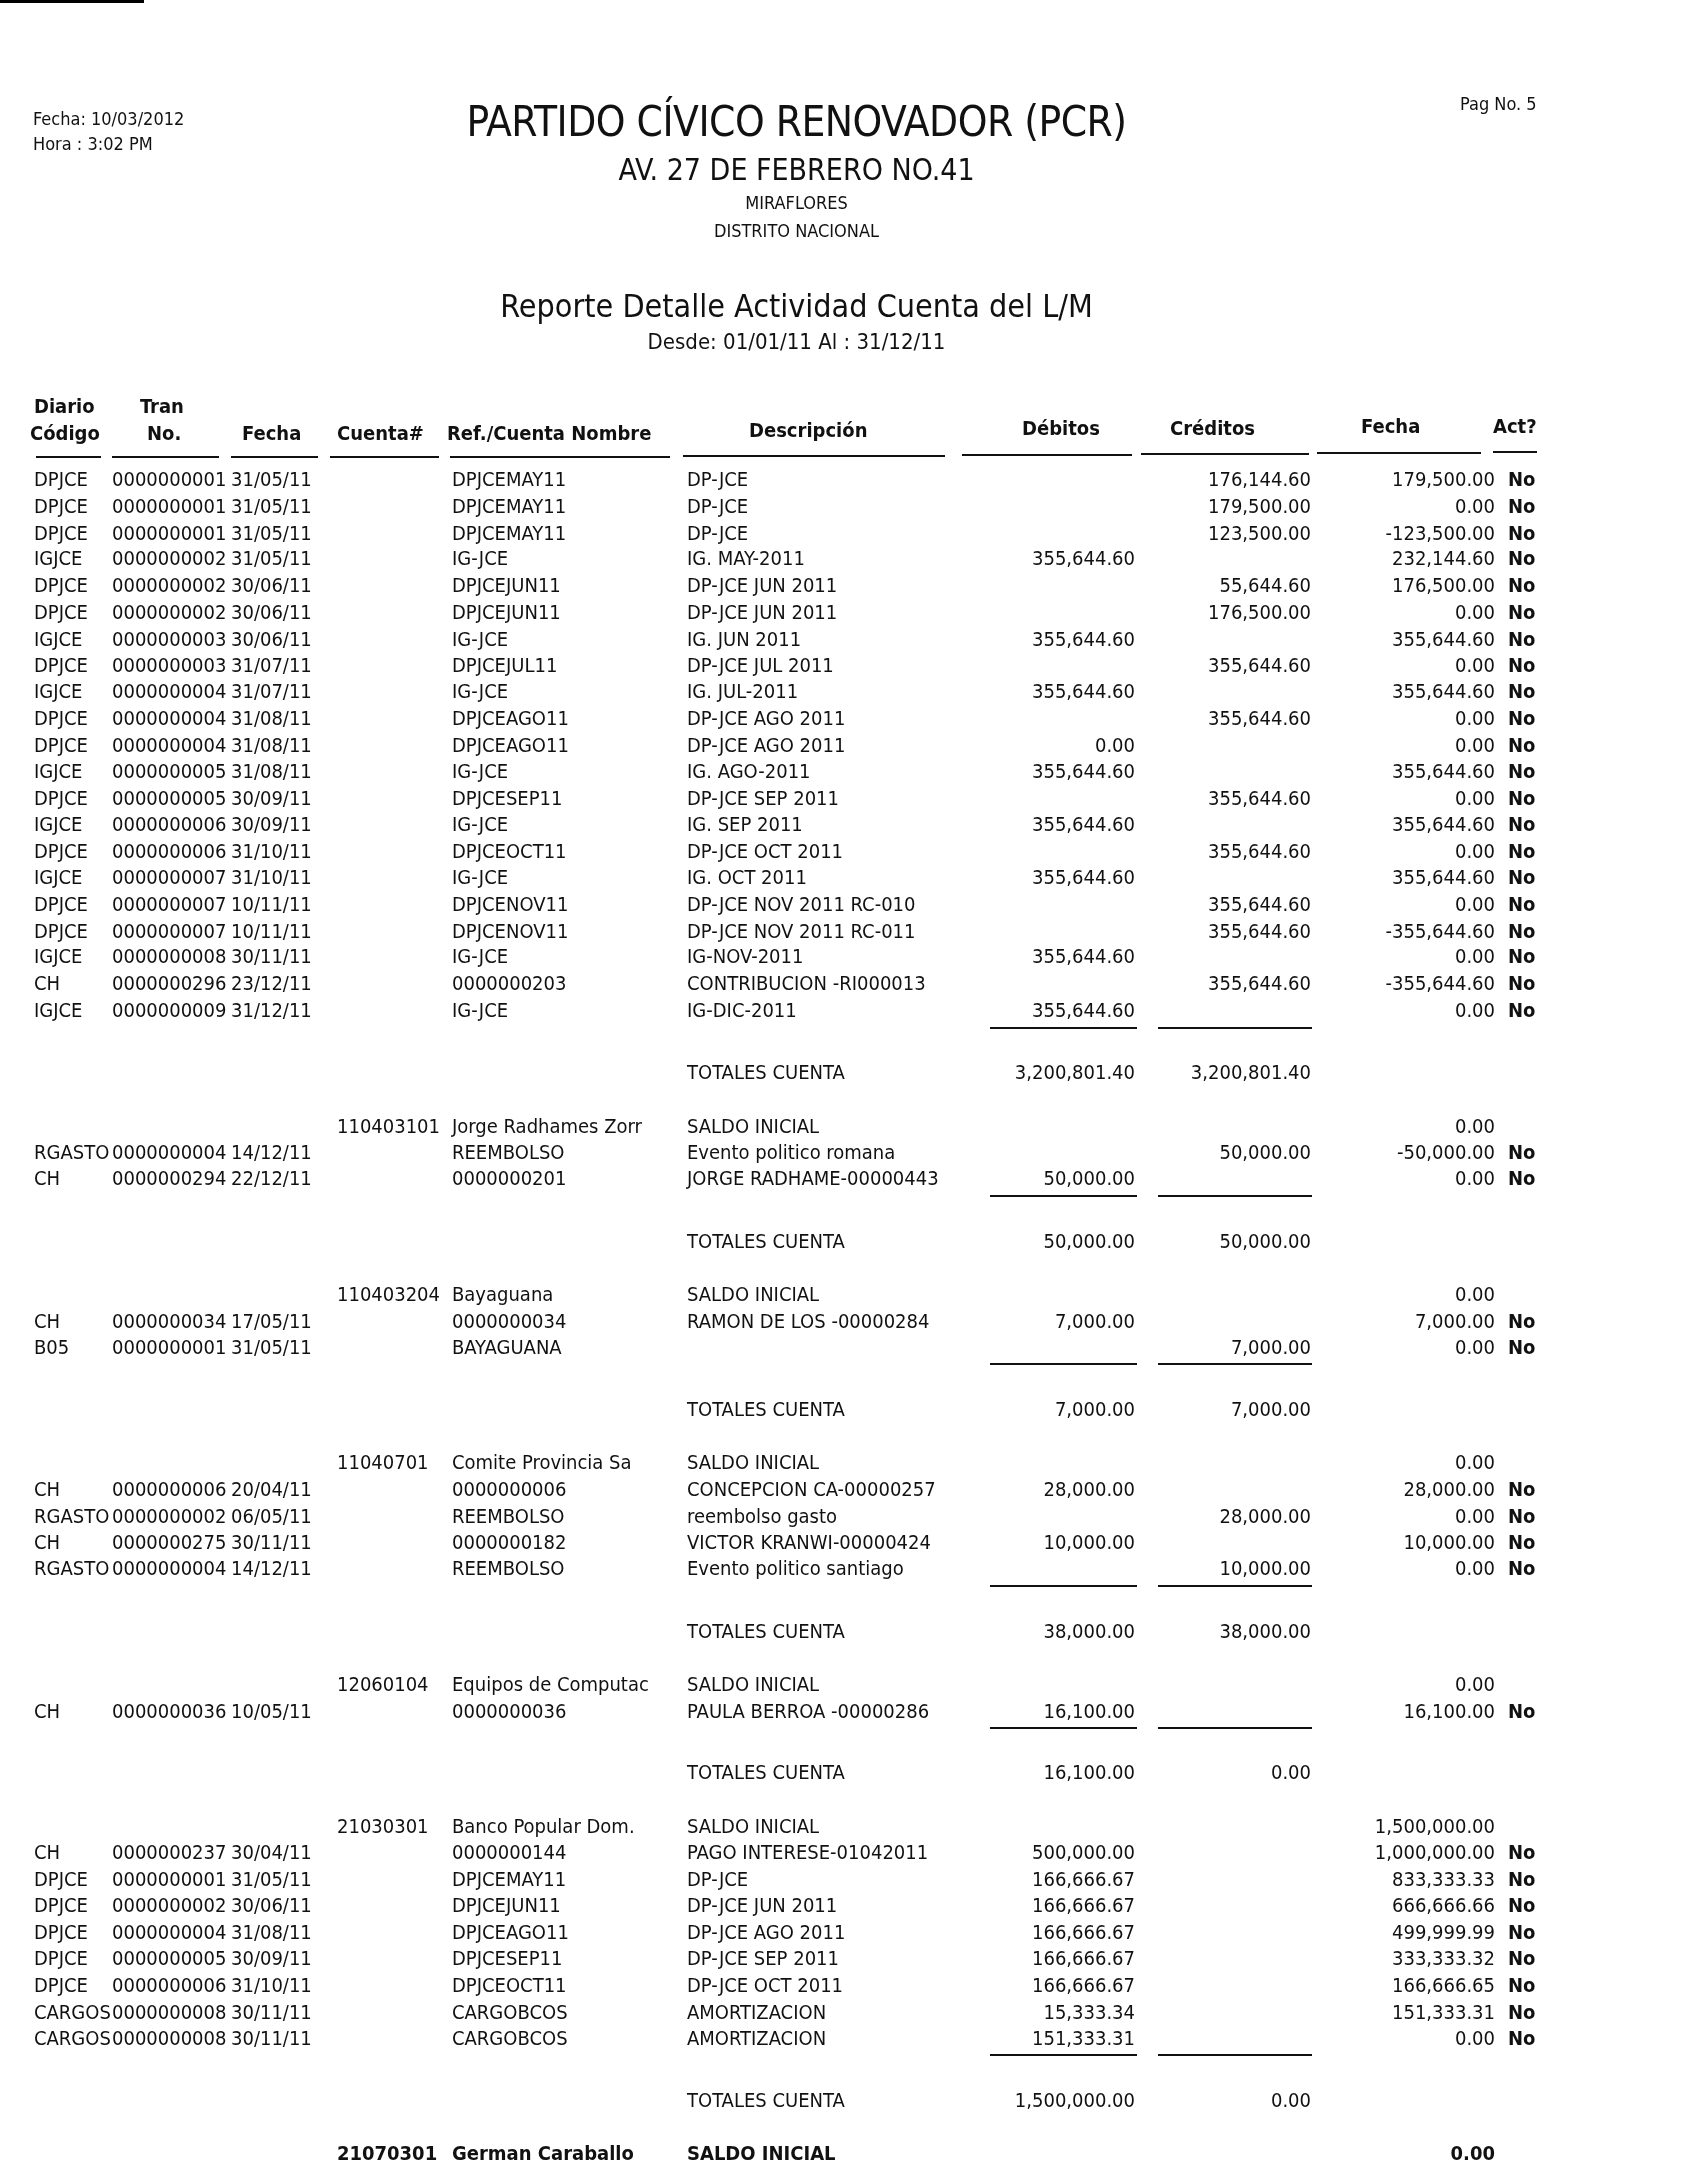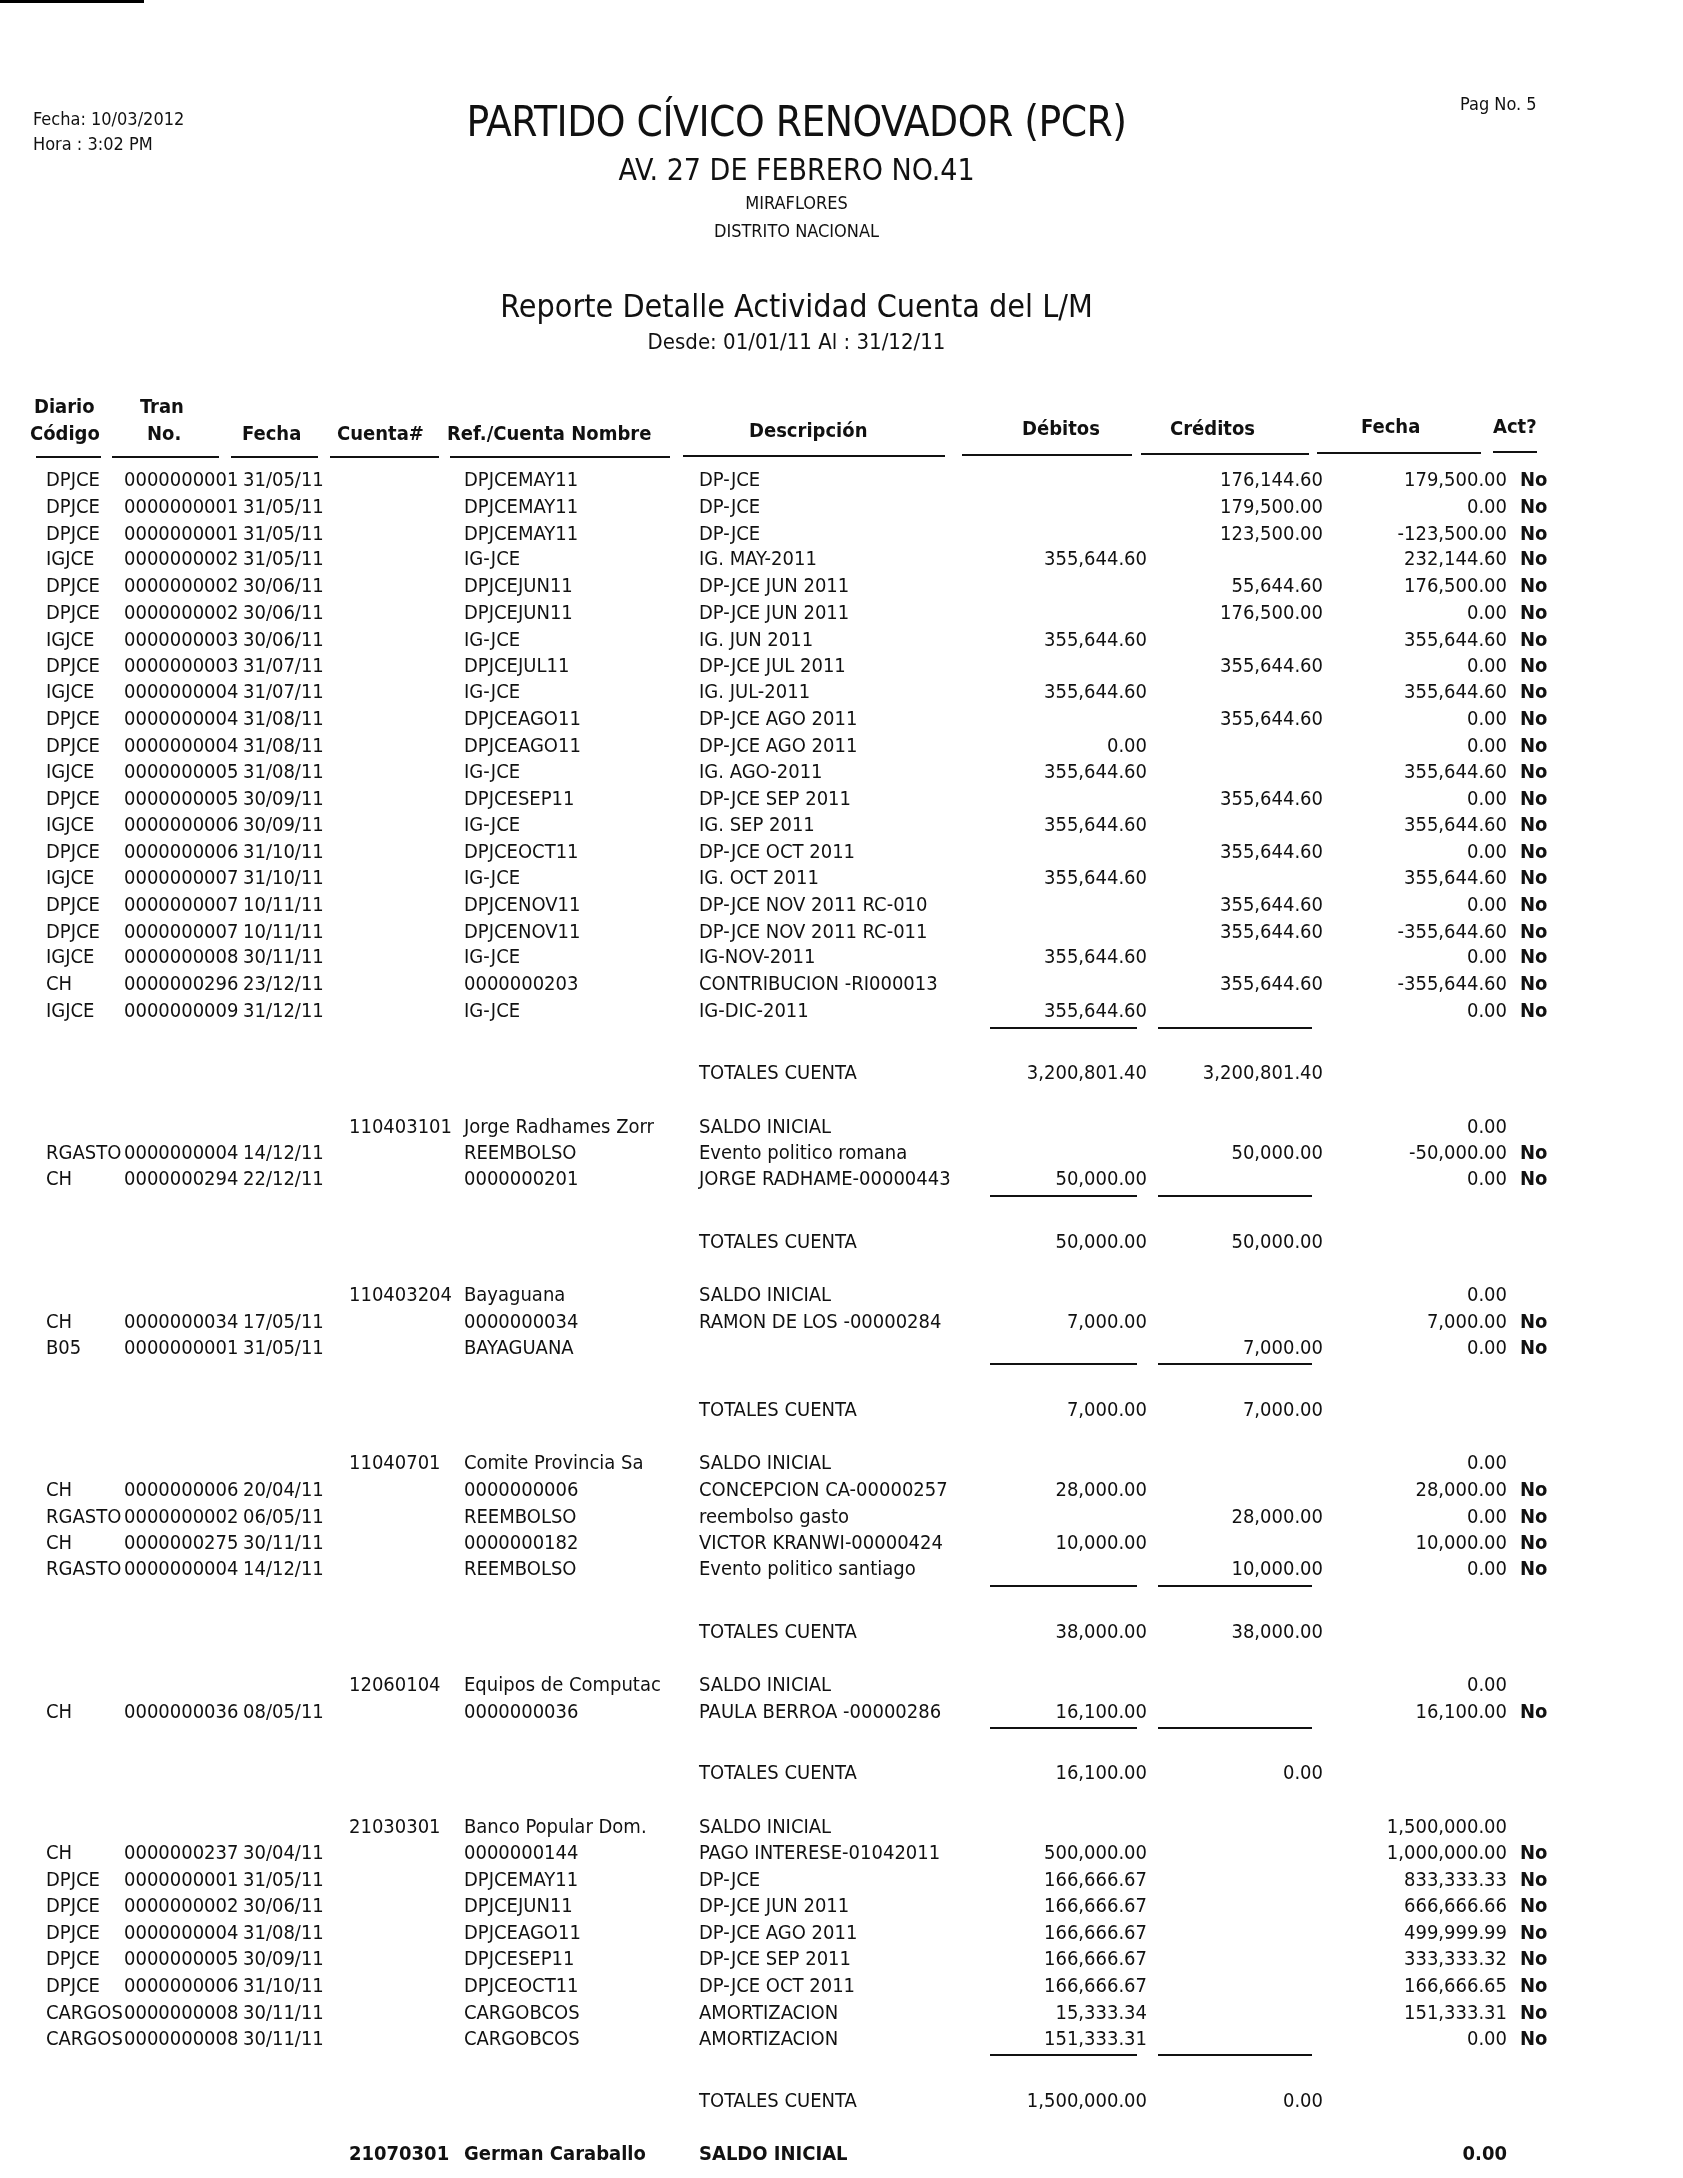--- a/index.html
+++ b/index.html
@@ -15,21 +15,21 @@
   .h-org { top: 97px; font-size: 42px; letter-spacing: -0.5px; left: -45px; }
   .h-addr { top: 152px; font-size: 30px; left: -45px; }
   .h-city { top: 192px; font-size: 18px; left: -45px; }
   .h-dist { top: 220px; font-size: 18px; left: -45px; }
   .h-title { top: 287px; font-size: 32px; left: -45px; }
   .h-range { top: 329px; font-size: 22px; left: -45px; }
 
   .colhead { position: absolute; font-weight: bold; font-size: 20px; white-space: nowrap; }
   .ul { position: absolute; height: 2px; background: #111; }
 
-  .row { position: absolute; left: 12px; width: 1439px; height: 26px; font-size: 20px; white-space: nowrap; }
+  .row { position: absolute; left: 0; width: 1439px; height: 26px; font-size: 20px; white-space: nowrap; }
   .c { position: absolute; top: 0; }
   .c-dia { left: 34px; }
   .c-tran { left: 112px; }
   .c-fecha { left: 231px; }
   .c-cta { left: 337px; }
   .c-ref { left: 452px; }
   .c-desc { left: 687px; text-align: right; }
   .c-deb { left: 980px; width: 155px; text-align: right; }
   .c-cre { left: 1158px; width: 153px; text-align: right; }
   .c-sal { left: 1327px; width: 168px; text-align: right; }
@@ -448,21 +448,21 @@
     </div>
     <div class="row" style="top: 1672px;">
       <span class="c c-cta">12060104</span>
       <span class="c c-ref">Equipos de Computac</span>
       <span class="c c-desc">SALDO INICIAL</span>
       <span class="c c-sal">0.00</span>
     </div>
     <div class="row" style="top: 1699px;">
       <span class="c c-dia">CH</span>
       <span class="c c-tran">0000000036</span>
-      <span class="c c-fecha">08/05/11</span>
+      <span class="c c-fecha">10/05/11</span>
       <span class="c c-ref">0000000036</span>
       <span class="c c-desc">PAULA BERROA -00000286</span>
       <span class="c c-deb">16,100.00</span>
       <span class="c c-cre"></span>
       <span class="c c-sal">16,100.00</span>
       <span class="c c-act">No</span>
     </div>
     <div class="tline" style="left: 990px; width: 147px; top: 1727px;"></div>
     <div class="tline" style="left: 1158px; width: 154px; top: 1727px;"></div>
     <div class="row" style="top: 1760px;">

